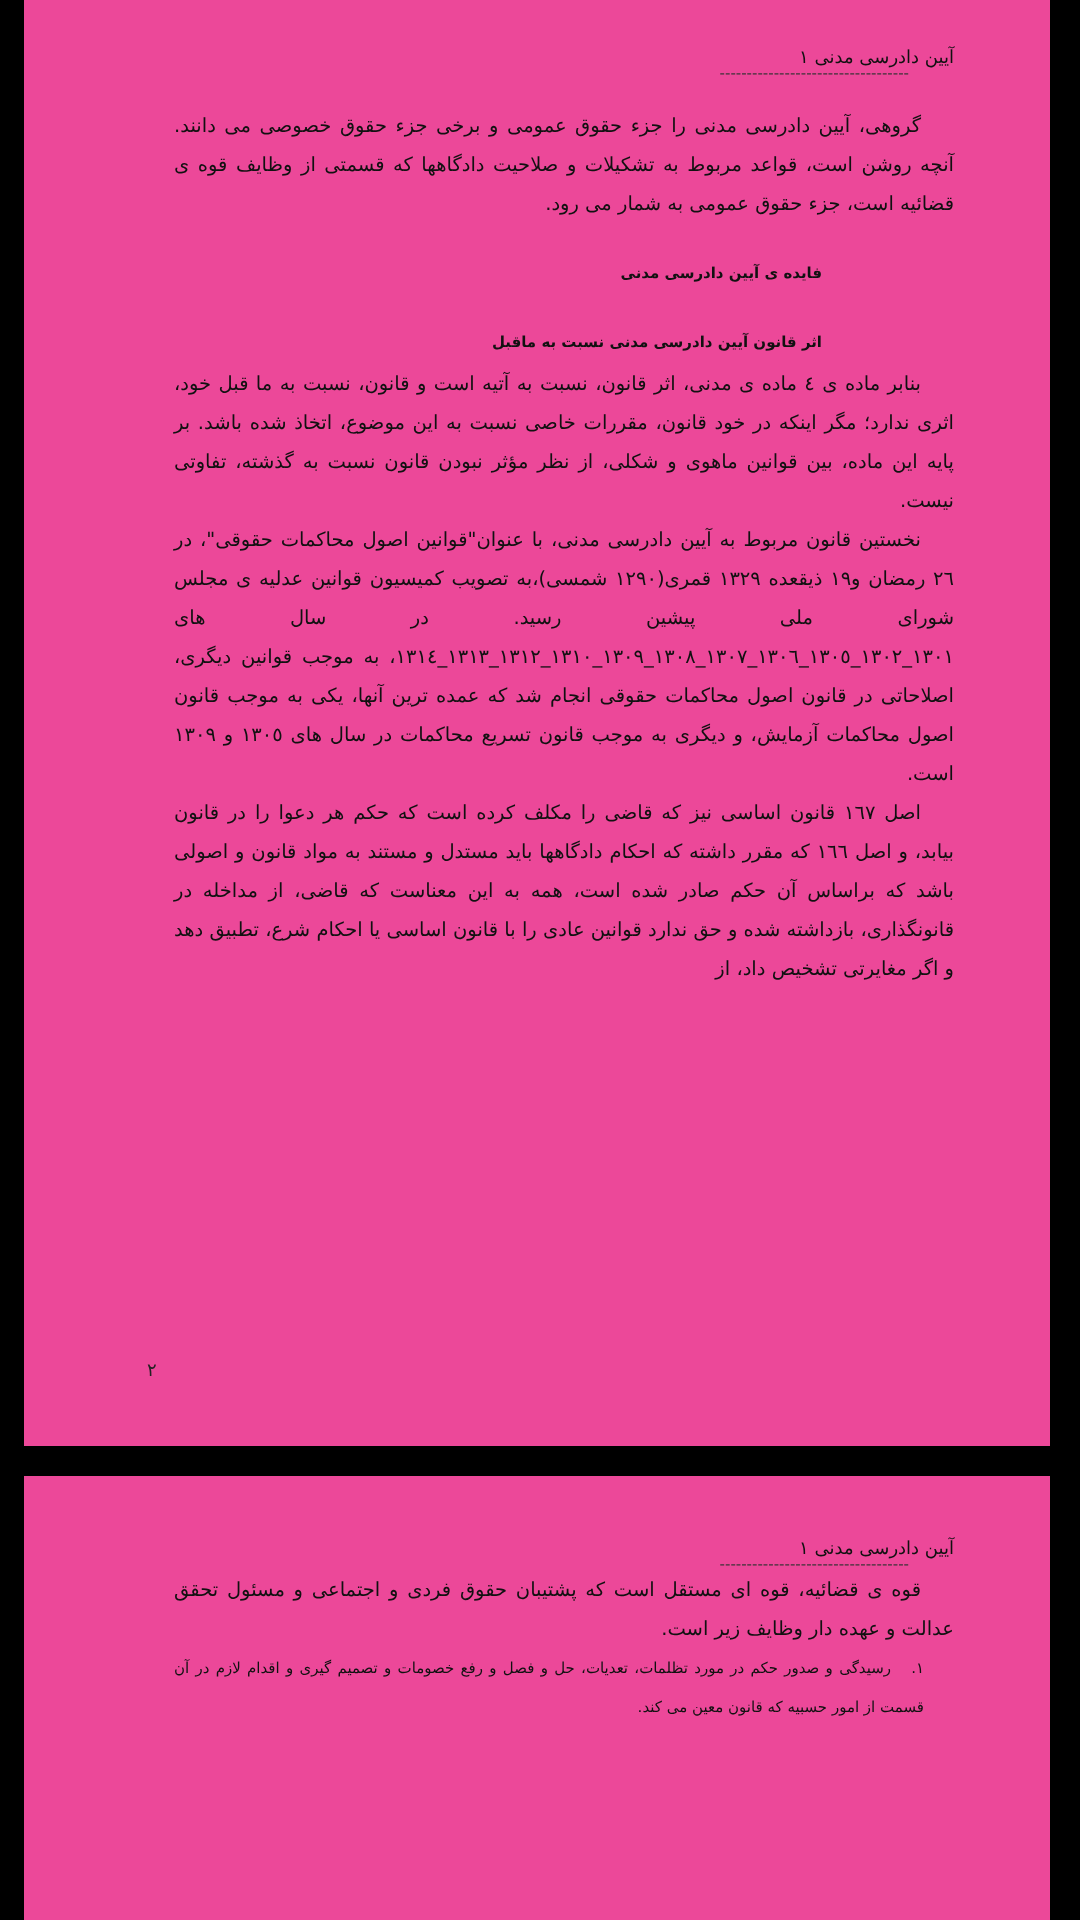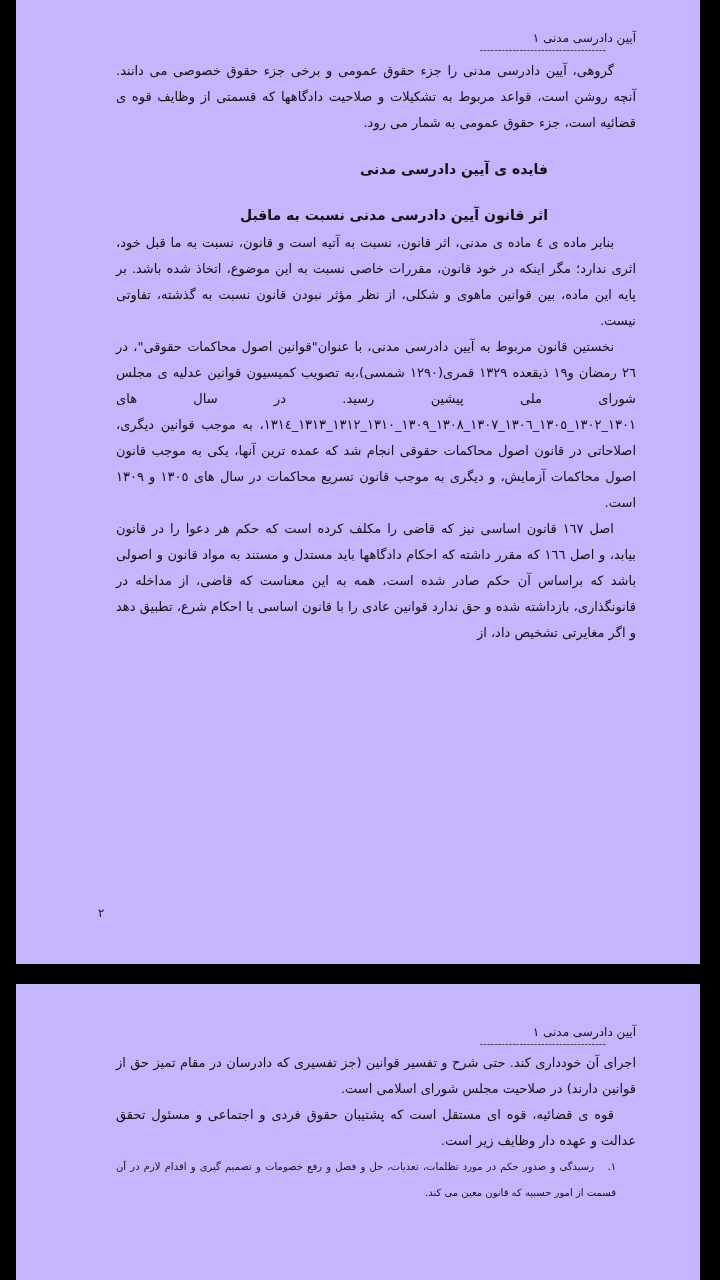--- a/index.html
+++ b/index.html
@@ -4,21 +4,21 @@
 <style>
   html, body { margin: 0; padding: 0; }
   body {
     width: 720px; height: 1280px; overflow: hidden;
     background: #000000;
     font-family: "DejaVu Sans", sans-serif;
     position: relative;
   }
   .page {
     position: absolute; left: 16px; width: 684px;
-    background: #c4b5fd; overflow: hidden;
+    background: #ec4899; overflow: hidden;
   }
   #page1 { top: 0; height: 964px; }
   #page2 { top: 984px; height: 296px; }
   .content {
     position: absolute; left: 100px; width: 520px;
     direction: rtl; text-align: justify; text-align-last: right;
     color: #111;
   }
   .running-head {
     font-size: 12px; line-height: 16px; text-align: right;
@@ -27,56 +27,55 @@
   .rule {
     font-size: 10px; line-height: 8px; letter-spacing: 0;
     overflow: hidden; white-space: nowrap; width: 130px;
     color: #333;
   }
   p.body {
     margin: 0; font-size: 13px; line-height: 26px;
     text-indent: 22px;
   }
   h3.sec {
-    margin: 20px 0 2px 0; font-size: 14px; font-weight: bold;
+    margin: 20px 0 2px 0; font-size: 10px; font-weight: bold;
     line-height: 26px; padding-right: 88px; text-align: left;
   }
   .page-number {
     position: absolute; left: 82px; top: 906px;
     font-size: 12px; color: #222;
   }
   ol.duties { margin: 0; padding: 0 20px 0 0; list-style: none; }
   ol.duties li { font-size: 10px; line-height: 26px; text-indent: 0; }
   .num { display: inline-block; width: 22px; }
 </style>
 </head>
 <body>
 
 <div class="page" id="page1">
   <div class="content" style="top:30px;">
     <div class="running-head">آیین دادرسی مدنی ۱</div>
     <div class="rule" style="margin-left:auto; margin-right:30px;">-----------------------------------</div>
-    <p class="body" style="margin-top:4px;">گروهی، آیین دادرسی مدنی را جزء حقوق عمومی و برخی جزء حقوق خصوصی می دانند. آنچه روشن است، قواعد مربوط به تشکیلات و صلاحیت دادگاهها که قسمتی از وظایف قوه ی قضائیه است، جزء حقوق عمومی به شمار می رود.</p>
+    <p class="body" style="margin-top:18px;">گروهی، آیین دادرسی مدنی را جزء حقوق عمومی و برخی جزء حقوق خصوصی می دانند. آنچه روشن است، قواعد مربوط به تشکیلات و صلاحیت دادگاهها که قسمتی از وظایف قوه ی قضائیه است، جزء حقوق عمومی به شمار می رود.</p>
 
     <h3 class="sec">فایده ی آیین دادرسی مدنی</h3>
 
     <h3 class="sec">اثر قانون آیین دادرسی مدنی نسبت به ماقبل</h3>
     <p class="body">بنابر ماده ی ٤ ماده ی مدنی، اثر قانون، نسبت به آتیه است و قانون، نسبت به ما قبل خود، اثری ندارد؛ مگر اینکه در خود قانون، مقررات خاصی نسبت به این موضوع، اتخاذ شده باشد. بر پایه این ماده، بین قوانین ماهوی و شکلی، از نظر مؤثر نبودن قانون نسبت به گذشته، تفاوتی نیست.</p>
 
     <p class="body">نخستین قانون مربوط به آیین دادرسی مدنی، با عنوان"قوانین اصول محاکمات حقوقی"، در ٢٦ رمضان و١٩ ذیقعده ١٣٢٩ قمری(١٢٩٠ شمسی)،به تصویب کمیسیون قوانین عدلیه ی مجلس شورای ملی پیشین رسید. در سال های ١٣٠١_١٣٠٢_١٣٠٥_١٣٠٦_١٣٠٧_١٣٠٨_١٣٠٩_١٣١٠_١٣١٢_١٣١٣_١٣١٤، به موجب قوانین دیگری، اصلاحاتی در قانون اصول محاکمات حقوقی انجام شد که عمده ترین آنها، یکی به موجب قانون اصول محاکمات آزمایش، و دیگری به موجب قانون تسریع محاکمات در سال های ١٣٠٥ و ١٣٠٩ است.</p>
     <p class="body">اصل ١٦٧ قانون اساسی نیز که قاضی را مکلف کرده است که حکم هر دعوا را در قانون بیابد، و اصل ١٦٦ که مقرر داشته که احکام دادگاهها باید مستدل و مستند به مواد قانون و اصولی باشد که براساس آن حکم صادر شده است، همه به این معناست که قاضی، از مداخله در قانونگذاری، بازداشته شده و حق ندارد قوانین عادی را با قانون اساسی یا احکام شرع، تطبیق دهد و اگر مغایرتی تشخیص داد، از</p>
   </div>
   <div class="page-number">٢</div>
 </div>
 
 <div class="page" id="page2">
   <div class="content" style="top:40px;">
     <div class="running-head">آیین دادرسی مدنی ۱</div>
     <div class="rule" style="margin-left:auto; margin-right:30px;">-----------------------------------</div>
-    <p class="body" style="margin-top:2px; text-indent:0;">اجرای آن خودداری کند. حتی شرح و تفسیر قوانین (جز تفسیری که دادرسان در مقام تمیز حق از قوانین دارند) در صلاحیت مجلس شورای اسلامی است.</p>
 
     <p class="body">قوه ی قضائیه، قوه ای مستقل است که پشتیبان حقوق فردی و اجتماعی و مسئول تحقق عدالت و عهده دار وظایف زیر است.</p>
     <ol class="duties">
       <li>
         <span class="num">١.</span><span>رسیدگی و صدور حکم در مورد تظلمات، تعدیات، حل و فصل و رفع خصومات و تصمیم گیری و اقدام لازم در آن قسمت از امور حسبیه که قانون معین می کند.</span>
       </li>
     </ol>
   </div>
 </div>
 

